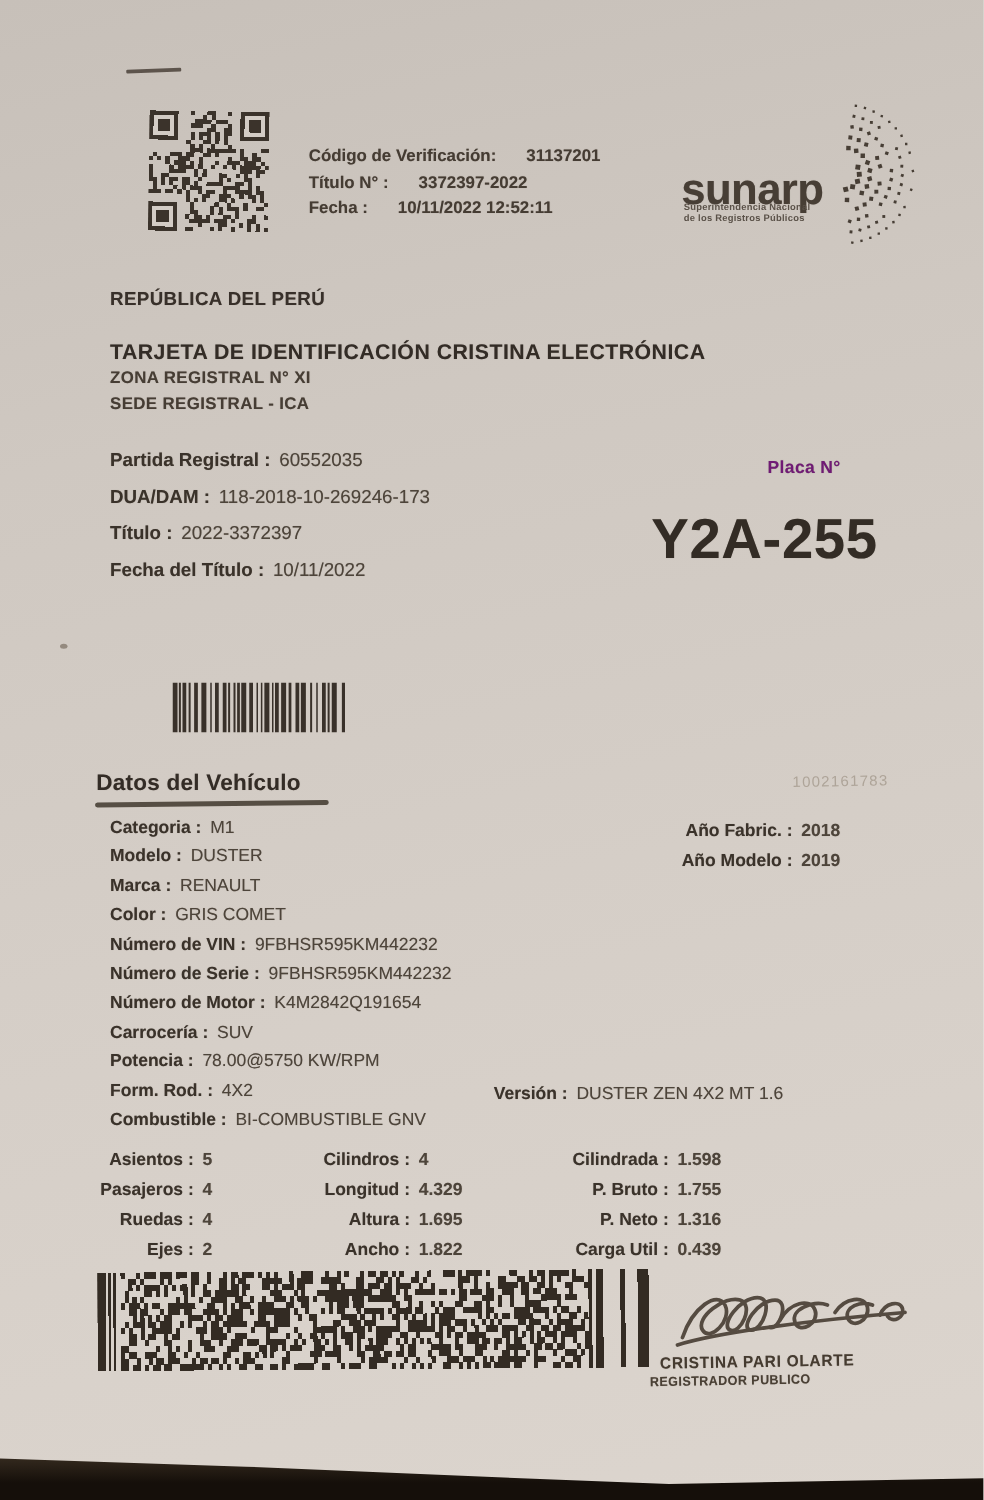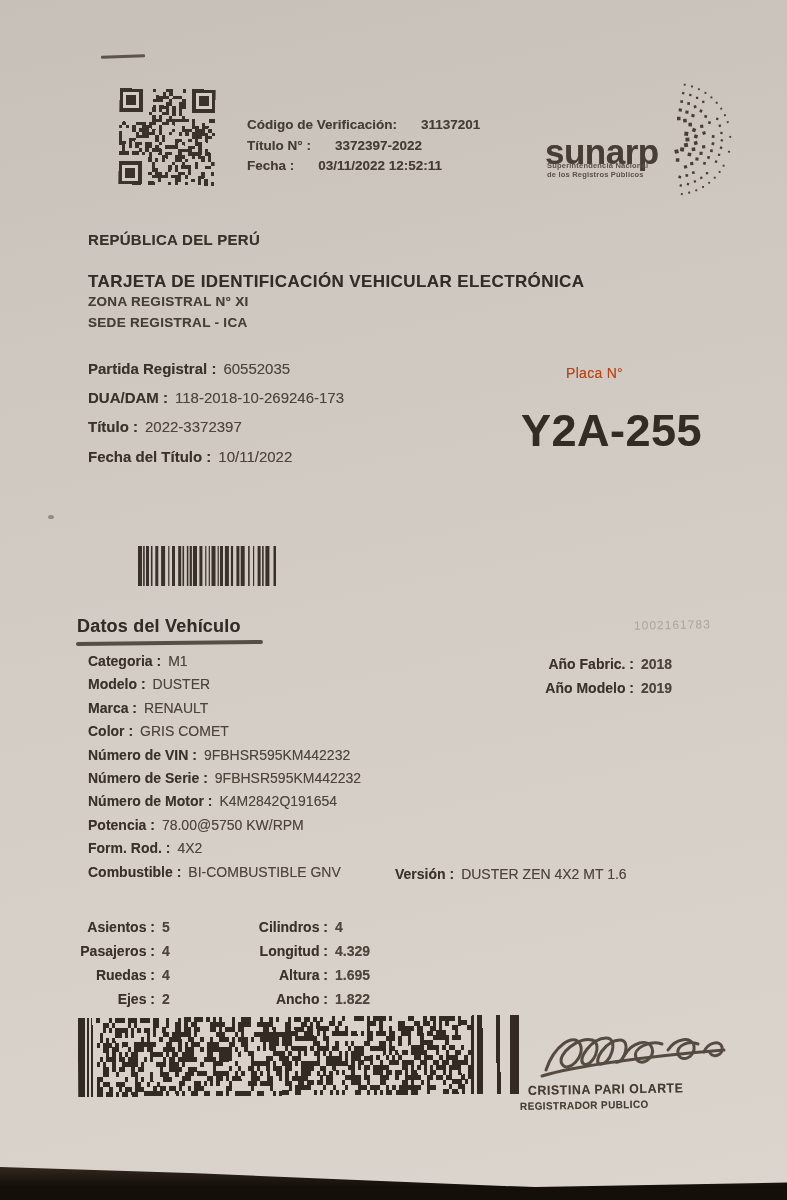--- a/index.html
+++ b/index.html
@@ -20,21 +20,21 @@
   .h-rep{font-size:15px;font-weight:700;letter-spacing:.3px;color:#38302a;}
   .h-sup{font-size:12.5px;font-weight:700;letter-spacing:.2px;color:#38302a;}
   .h-title{font-size:17px;font-weight:700;letter-spacing:.4px;color:#332c26;}
   .h-zone{font-size:13.5px;font-weight:600;color:#463d34;letter-spacing:.3px;}
   
   .row{display:flex;gap:7px;white-space:nowrap;}
   .lbl{font-weight:700;color:#3a322a;text-align:right;}
   .val{font-weight:400;color:#4d443a;}
   .reg-row{font-size:15px;}
   .veh-row{font-size:14px;height:23.4px;}
-  .plate-label{font-size:14px;font-weight:400;color:#c2410c;letter-spacing:.3px;}
+  .plate-label{font-size:14px;font-weight:700;color:#701a75;letter-spacing:.3px;margin-left:48px;}
   .plate-number{font-size:45px;font-weight:700;color:#332c25;letter-spacing:.5px;line-height:1;}
   .section-title{font-size:18px;font-weight:700;color:#332c26;letter-spacing:.2px;}
   .underline-stroke{height:3.5px;background:#3f372d;border-radius:2px;opacity:.85;transform:rotate(-.6deg);}
   .watermark{font-size:12px;color:rgba(150,138,124,.62);letter-spacing:1px;transform:rotate(-1deg);}
   
   .spec-col{display:grid;column-gap:7px;row-gap:7px;font-size:14px;line-height:17px;white-space:nowrap;}
   .spec-lbl{text-align:right;font-weight:700;color:#3a322a;}
   .spec-val{font-weight:700;color:#4d443a;}
   .ano-col{display:grid;grid-template-columns:97px auto;column-gap:7px;row-gap:7px;font-size:14px;line-height:17px;}
   
@@ -324,21 +324,21 @@
   <div class="abs ver-line soft" style="left:247px;top:117px;">
     <span>Código de Verificación:</span>
     <span>31137201</span>
   </div>
   <div class="abs ver-line soft" style="left:247px;top:138px;">
     <span>Título N° :</span>
     <span>3372397-2022</span>
   </div>
   <div class="abs ver-line soft" style="left:247px;top:158px;">
     <span>Fecha :</span>
-    <span>03/11/2022 12:52:11</span>
+    <span>10/11/2022 12:52:11</span>
   </div>
 
   <div class="abs logo-text soft" style="left:545px;top:120px;margin-top:14px;">sunarp</div>
   <div class="abs logo-tag" style="left:547px;top:161px;">
     <div>Superintendencia Nacional</div>
     <div>de los Registros Públicos</div>
   </div>
   <div class="abs" id="burst" style="left:656px;top:80px;width:124px;height:124px;"><svg viewBox="0 0 130 130" width="100%" height="100%" fill="#473e35">
         <rect x="29.7" y="54.3" width="4.1" height="4.1" transform="rotate(8 31.7 56.4)"></rect>
         <rect x="30.9" y="60.3" width="4.1" height="4.1" transform="rotate(-4 33.0 62.3)"></rect>
@@ -409,21 +409,21 @@
         <rect x="65.7" y="95.4" width="2.0" height="2.0" transform="rotate(9 66.7 96.4)"></rect>
         <rect x="60.6" y="101.4" width="2.0" height="2.0" transform="rotate(-6 61.6 102.4)"></rect>
         <rect x="54.7" y="106.7" width="2.0" height="2.0" transform="rotate(8 55.7 107.7)"></rect>
         <rect x="48.3" y="111.1" width="2.0" height="2.0" transform="rotate(1 49.3 112.1)"></rect>
         <rect x="41.2" y="114.6" width="2.0" height="2.0" transform="rotate(-4 42.2 115.6)"></rect>
         <rect x="33.8" y="117.1" width="2.0" height="2.0" transform="rotate(-8 34.8 118.1)"></rect>
         <rect x="26.1" y="118.6" width="2.0" height="2.0" transform="rotate(11 27.1 119.6)"></rect>
       </svg></div>
 
   <div class="abs h-rep soft" style="left:88px;top:231px;">REPÚBLICA DEL PERÚ</div>
-  <div class="abs h-title soft" style="left:88px;top:272px;">TARJETA DE IDENTIFICACIÓN VEHICULAR ELECTRÓNICA</div>
+  <div class="abs h-title soft" style="left:88px;top:272px;">TARJETA DE IDENTIFICACIÓN CRISTINA ELECTRÓNICA</div>
   <div class="abs h-zone soft" style="left:88px;top:294px;">ZONA REGISTRAL N° XI</div>
   <div class="abs h-zone soft" style="left:88px;top:315px;">SEDE REGISTRAL - ICA</div>
 
   <div class="abs row reg-row soft" style="left:88px;top:360px;">
     <span class="lbl">Partida Registral :</span>
     <span class="val">60552035</span>
   </div>
   <div class="abs row reg-row soft" style="left:88px;top:389px;">
     <span class="lbl">DUA/DAM :</span>
     <span class="val">118-2018-10-269246-173</span>
@@ -499,20 +499,24 @@
     </div>
     <div class="row veh-row">
       <span class="lbl">Número de Serie :</span>
       <span class="val">9FBHSR595KM442232</span>
     </div>
     <div class="row veh-row">
       <span class="lbl">Número de Motor :</span>
       <span class="val">K4M2842Q191654</span>
     </div>
     <div class="row veh-row">
+      <span class="lbl">Carrocería :</span>
+      <span class="val">SUV</span>
+    </div>
+    <div class="row veh-row">
       <span class="lbl">Potencia :</span>
       <span class="val">78.00@5750 KW/RPM</span>
     </div>
     <div class="row veh-row">
       <span class="lbl">Form. Rod. :</span>
       <span class="val">4X2</span>
     </div>
     <div class="row veh-row">
       <span class="lbl">Combustible :</span>
       <span class="val">BI-COMBUSTIBLE GNV</span>
@@ -543,20 +547,30 @@
   </div>
   <div class="abs spec-col soft" style="left:238px;top:919px;grid-template-columns:90px auto;">
     <span class="spec-lbl">Cilindros :</span>
     <span class="spec-val">4</span>
     <span class="spec-lbl">Longitud :</span>
     <span class="spec-val">4.329</span>
     <span class="spec-lbl">Altura :</span>
     <span class="spec-val">1.695</span>
     <span class="spec-lbl">Ancho :</span>
     <span class="spec-val">1.822</span>
+  </div>
+  <div class="abs spec-col soft" style="left:440px;top:919px;grid-template-columns:95px auto;">
+    <span class="spec-lbl">Cilindrada :</span>
+    <span class="spec-val">1.598</span>
+    <span class="spec-lbl">P. Bruto :</span>
+    <span class="spec-val">1.755</span>
+    <span class="spec-lbl">P. Neto :</span>
+    <span class="spec-val">1.316</span>
+    <span class="spec-lbl">Carga Util :</span>
+    <span class="spec-val">0.439</span>
   </div>
 
   <div class="abs" id="pdf417" style="left:78px;top:1016px;width:444px;height:80px;transform:rotate(-.4deg);"><svg viewBox="0 0 452 80" width="100%" height="100%" shape-rendering="crispEdges" fill="#332b23">
         <rect x="0" width="7" height="80"></rect>
         <rect x="9" width="2" height="80"></rect>
         <rect x="13" width="2" height="80"></rect>
         <rect x="19.0" y="0" width="3.3" height="5.1"></rect>
         <rect x="31.8" y="0" width="3.3" height="5.1"></rect>
         <rect x="38.2" y="0" width="3.3" height="5.1"></rect>
         <rect x="41.4" y="0" width="3.3" height="5.1"></rect>

